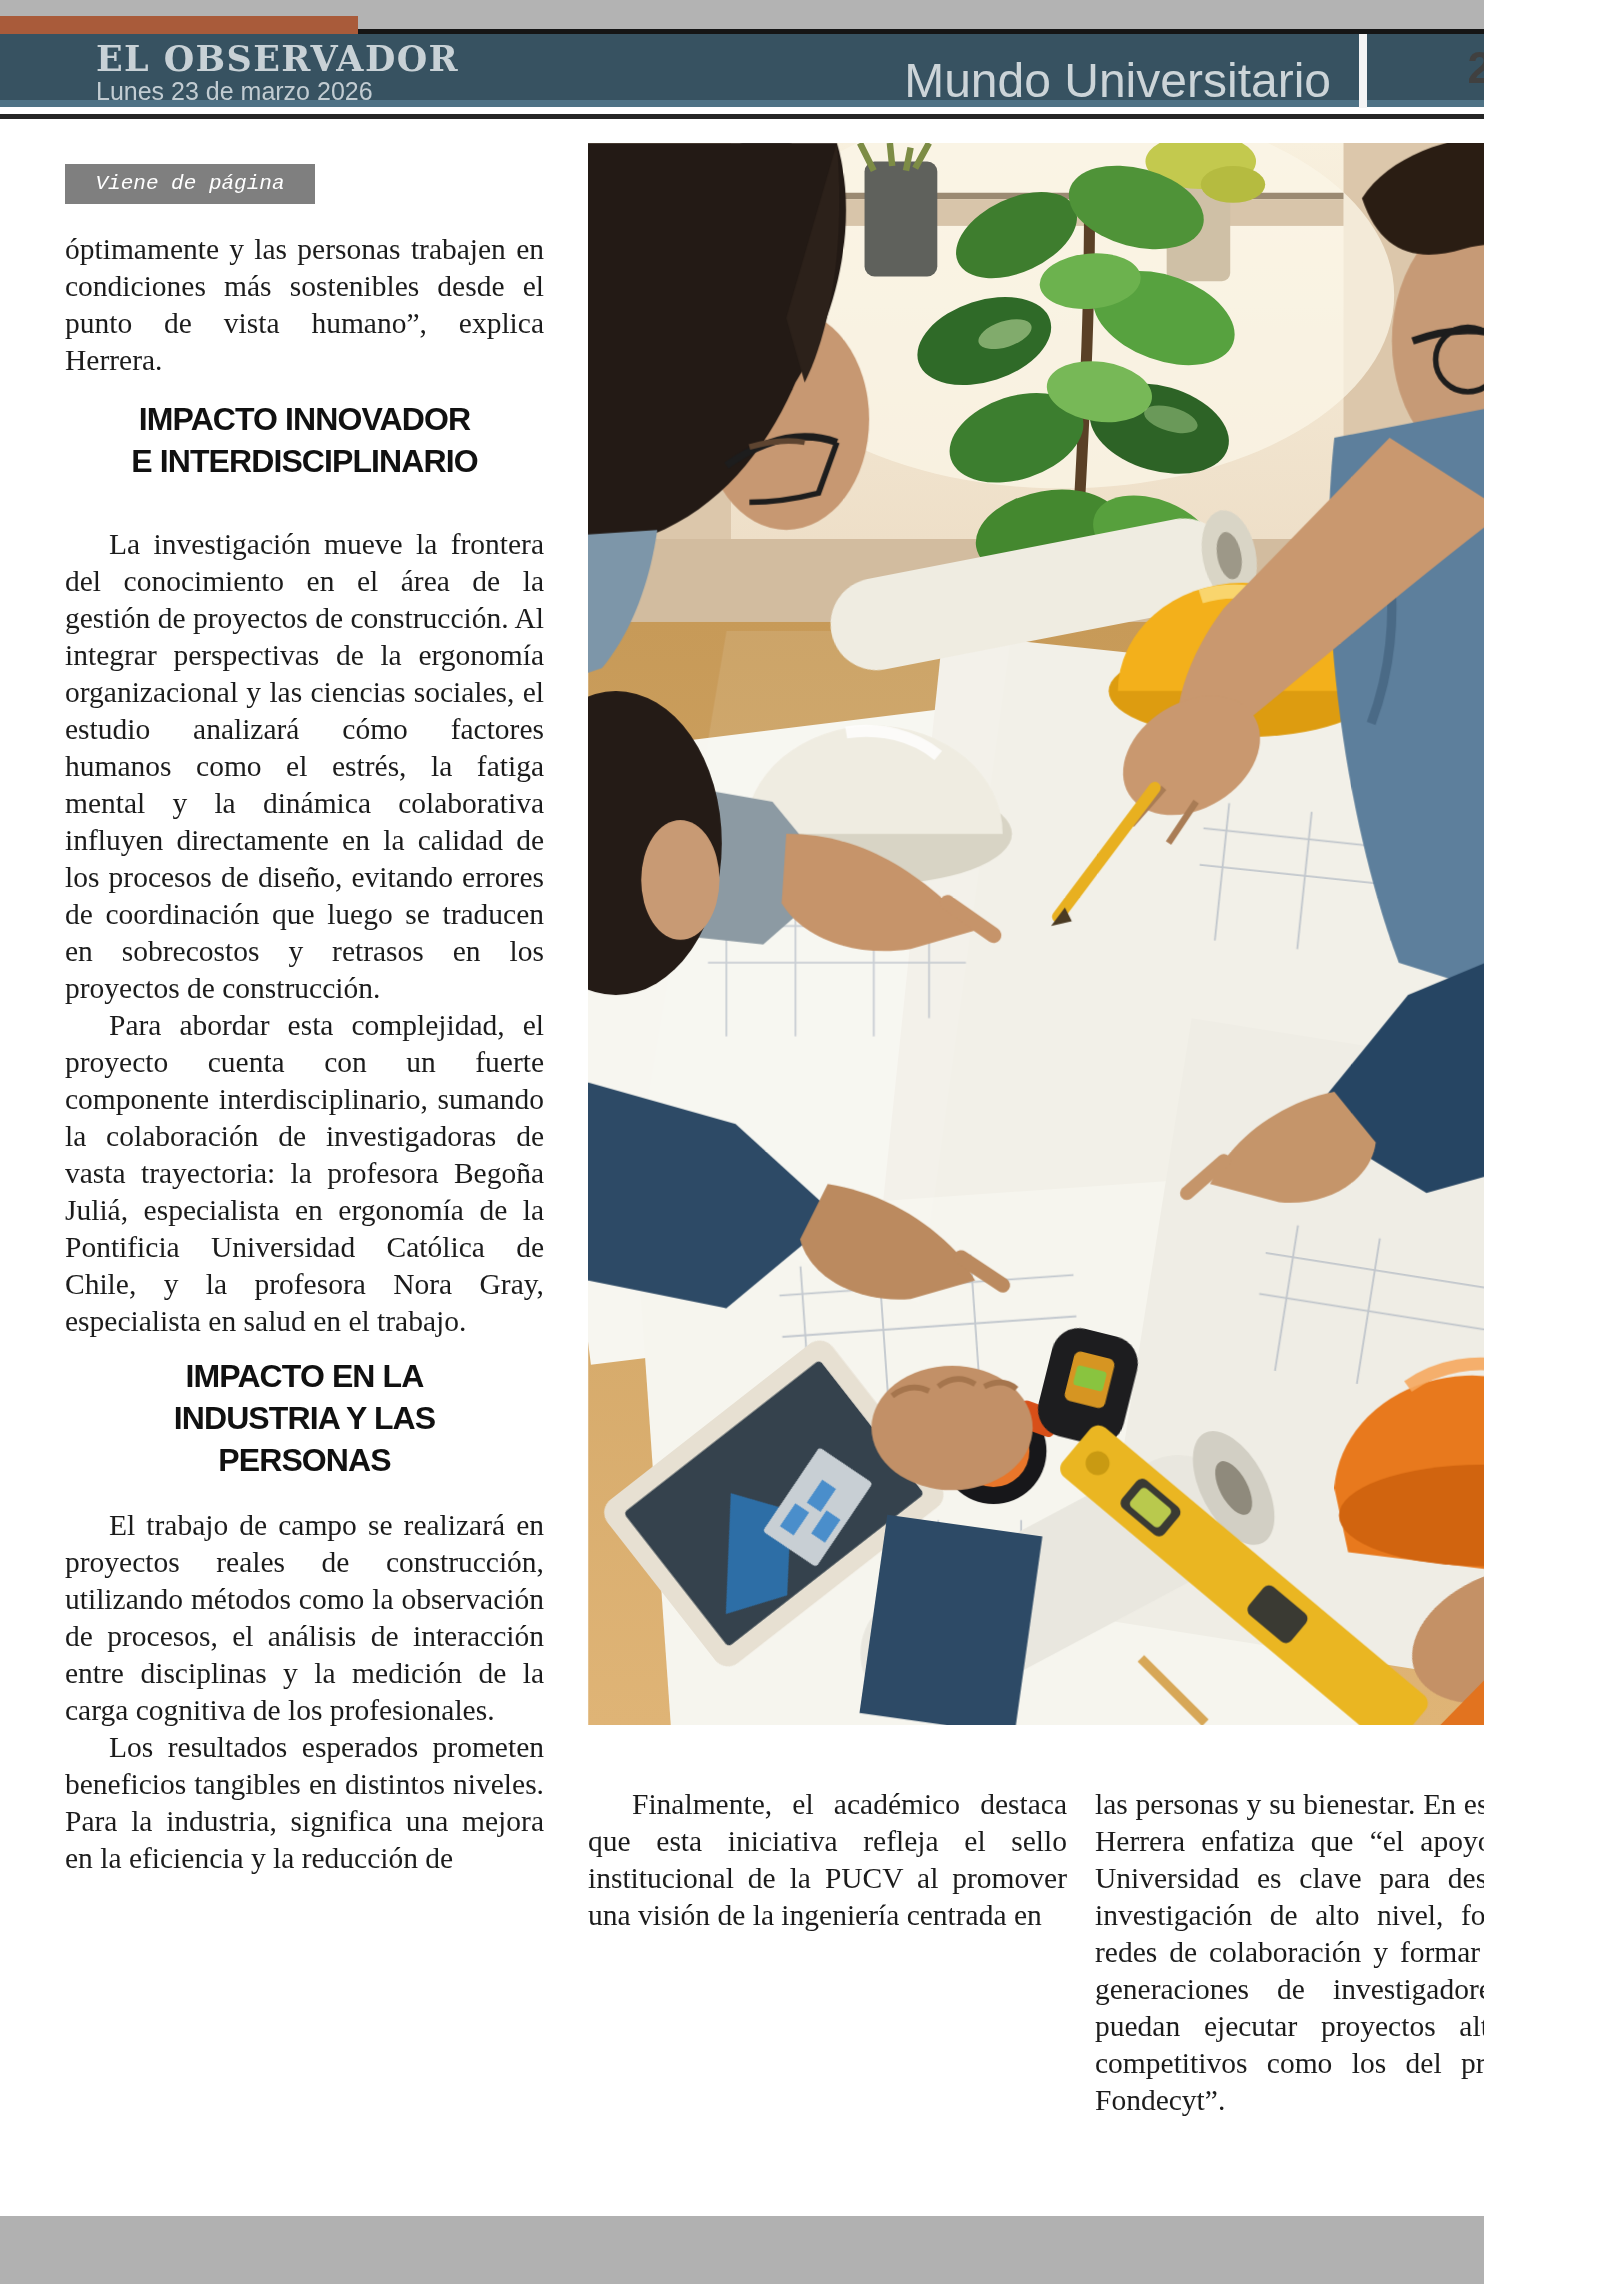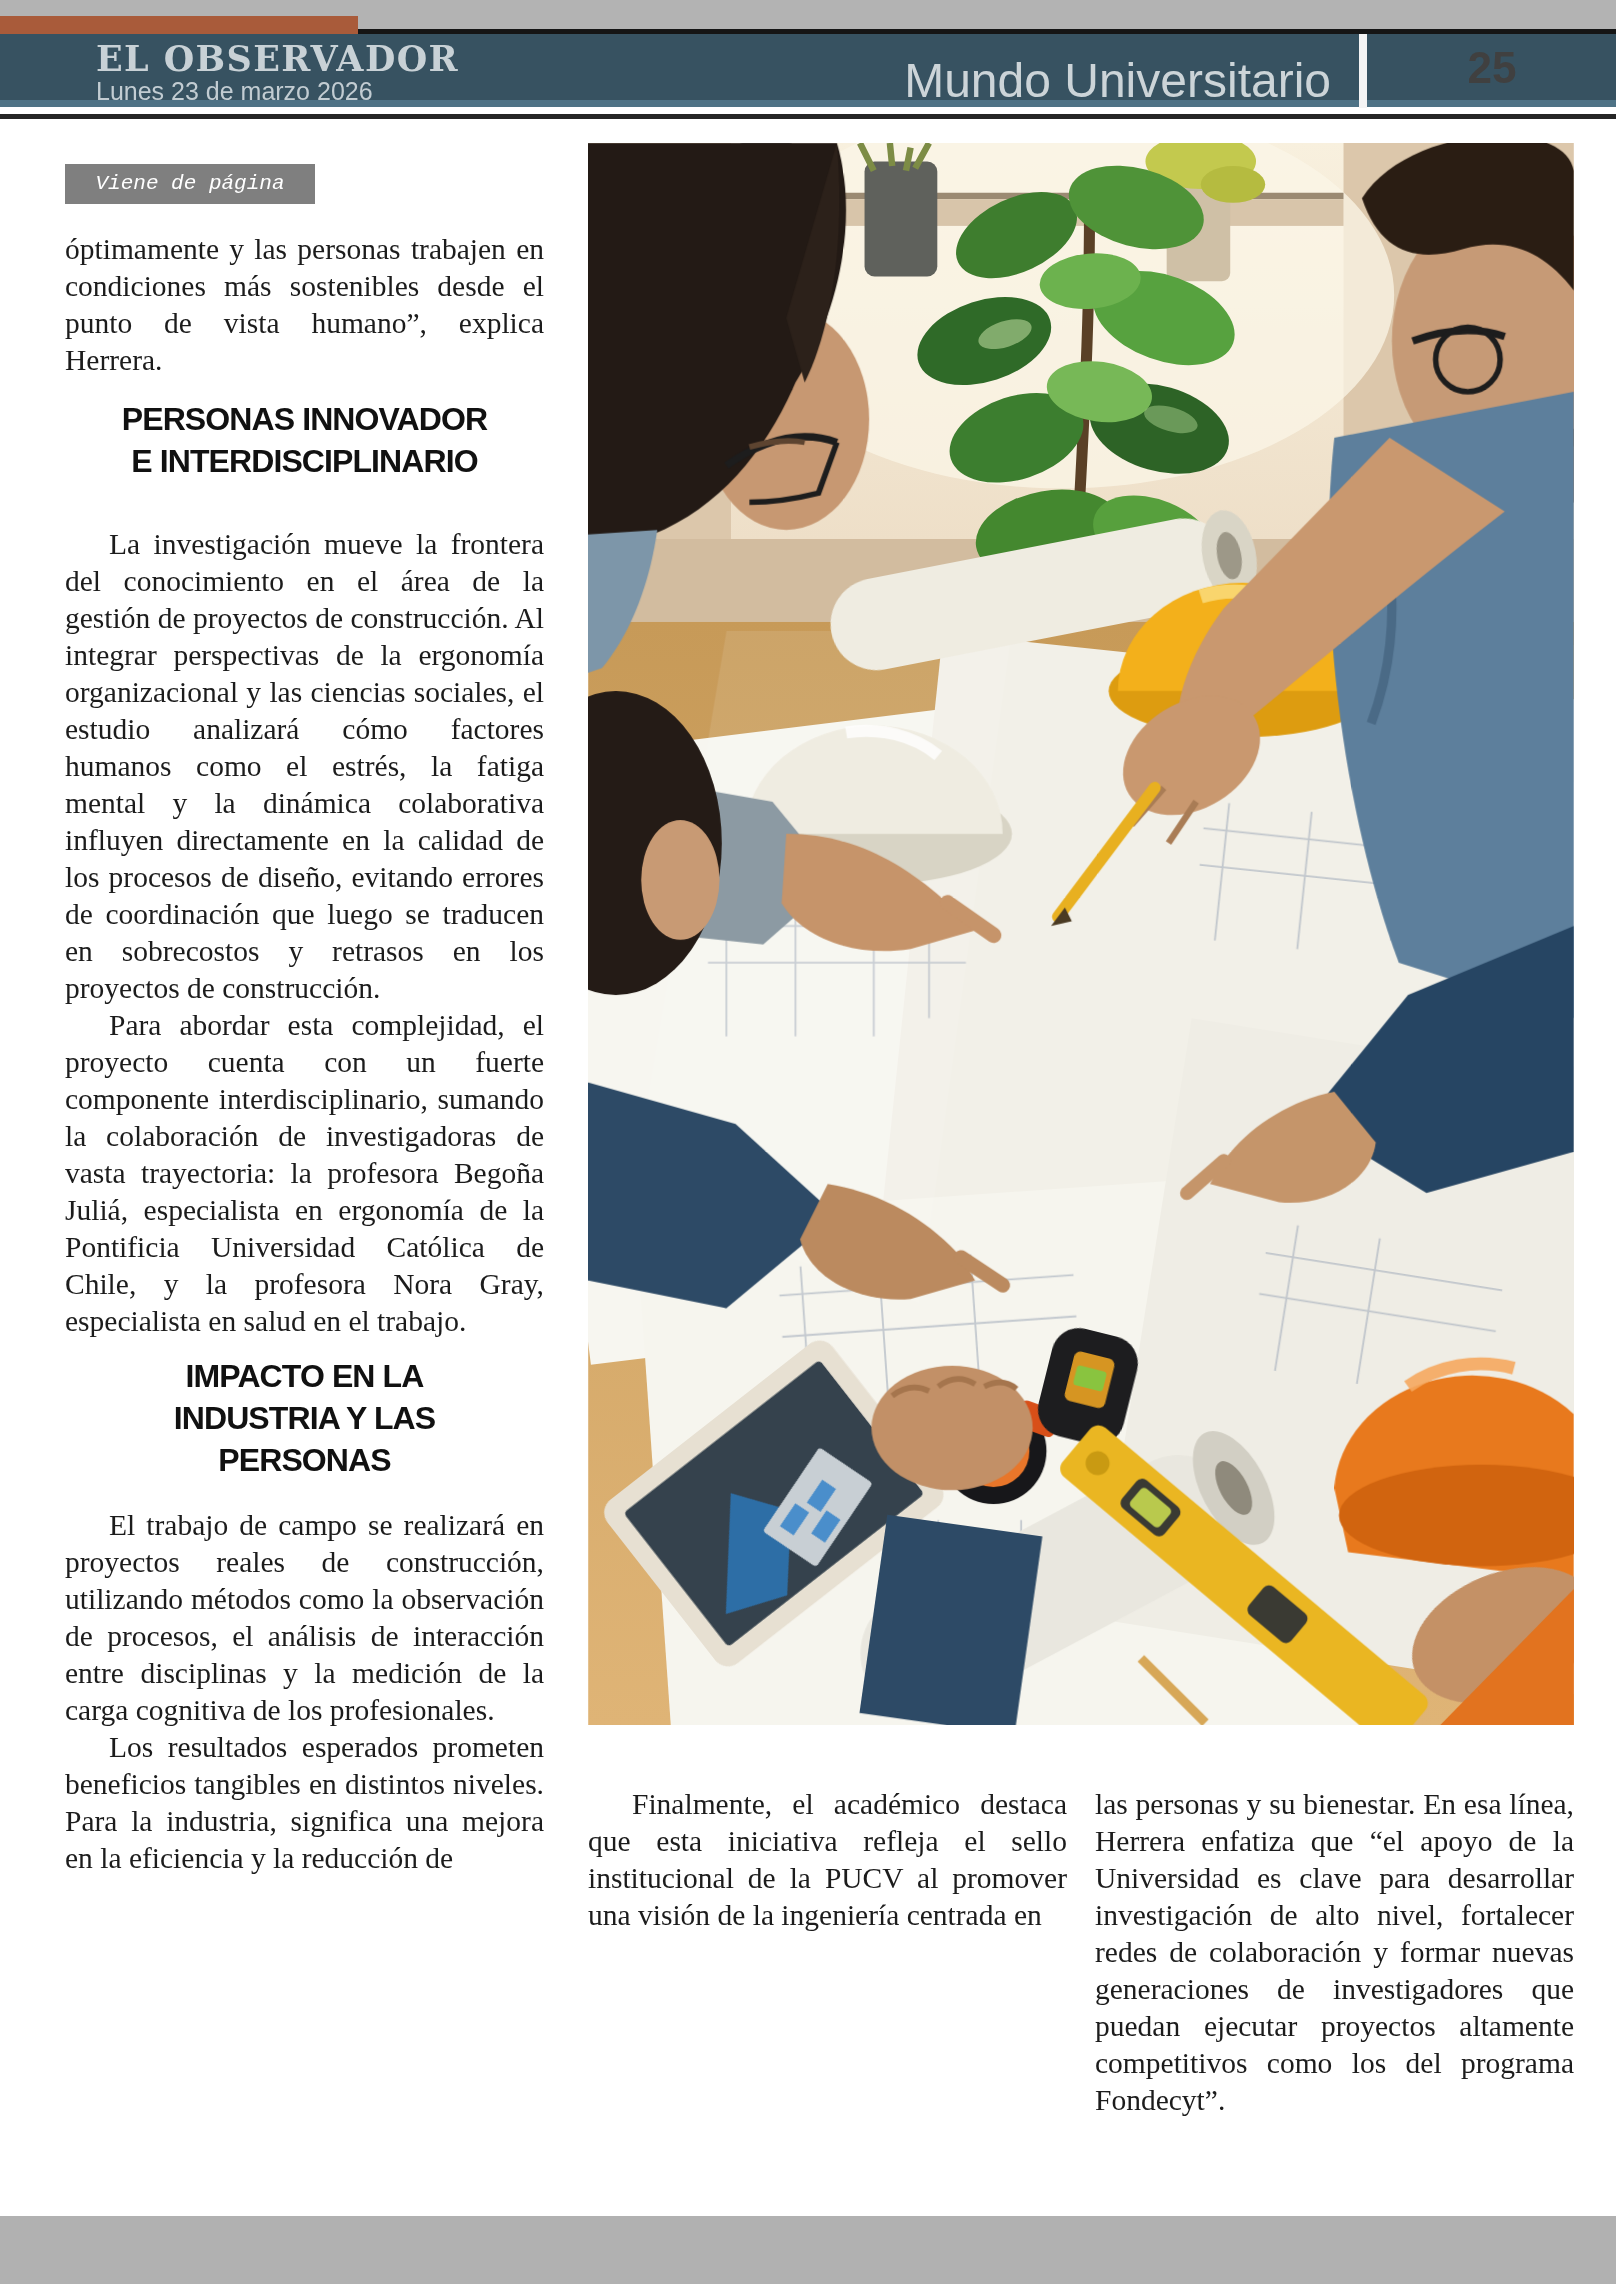--- a/index.html
+++ b/index.html
@@ -1,16 +1,16 @@
 <!DOCTYPE html>
 <html style="font-size:7.4px"><head>
 <meta charset="utf-8">
 <style>
   html,body{margin:0;padding:0;background:#ffffff;}
-  .page{position:relative;width:1616px;height:2284px;background:#ffffff;overflow:hidden;
+  .page{position:relative;width:1484px;height:2284px;background:#ffffff;overflow:hidden;
         font-family:"Liberation Serif",serif;color:#1c1c1c;}
   
   .top-gray{position:absolute;left:0;top:0;width:1616px;height:29.5px;background:#b3b3b3;}
   .top-black-line{position:absolute;left:0;top:28.6px;width:1616px;height:5.5px;background:#151515;}
   .orange-bar{position:absolute;left:0;top:15.7px;width:358px;height:28px;background:#a95b3a;}
   .band{position:absolute;left:0;top:34px;width:1616px;height:66px;background:#375261;}
   .band-strip{position:absolute;left:0;top:100px;width:1616px;height:7.4px;background:#4e7285;}
   .band-divider{position:absolute;left:1359px;top:34px;width:8.3px;height:74px;background:#f4f4f4;}
   .rule-under{position:absolute;left:0;top:114px;width:1616px;height:5px;background:#262626;}
   .np-name{position:absolute;left:96px;top:39px;width:553px;
@@ -59,21 +59,21 @@
   <div class="band-divider"></div>
   <div class="rule-under"></div>
   <div class="np-name">EL OBSERVADOR</div>
   <div class="np-date">Lunes 23 de marzo 2026</div>
   <div class="section-title">Mundo Universitario</div>
   <div class="page-num">25</div>
 
   <div class="col col-left">
     <div class="tag">Viene de página anterior</div>
     <p>óptimamente y las personas trabajen en condiciones más sostenibles desde el punto de vista humano”, explica Herrera.</p>
-    <h2 class="subhead sh1"><span>PERSONAS INNOVADOR</span><br>
+    <h2 class="subhead sh1"><span>IMPACTO INNOVADOR</span><br>
       <span>E INTERDISCIPLINARIO</span></h2>
     <p class="ind mt-para">La investigación mueve la frontera del conocimiento en el área de la gestión de proyectos de construcción. Al integrar perspectivas de la ergonomía organizacional y las ciencias sociales, el estudio analizará cómo factores humanos como el estrés, la fatiga mental y la dinámica colaborativa influyen directamente en la calidad de los procesos de diseño, evitando errores de coordinación que luego se traducen en sobrecostos y retrasos en los proyectos de construcción.</p>
     <p class="ind">Para abordar esta complejidad, el proyecto cuenta con un fuerte componente interdisciplinario, sumando la colaboración de investigadoras de vasta trayectoria: la profesora Begoña Juliá, especialista en ergonomía de la Pontificia Universidad Católica de Chile, y la profesora Nora Gray, especialista en salud en el trabajo.</p>
     <h2 class="subhead sh2"><span>IMPACTO EN LA</span><br>
       <span>INDUSTRIA Y LAS</span><br>
       <span>PERSONAS</span></h2>
     <p class="ind mt-para2">El trabajo de campo se realizará en proyectos reales de construcción, utilizando métodos como la observación de procesos, el análisis de interacción entre disciplinas y la medición de la carga cognitiva de los profesionales.</p>
     <p class="ind">Los resultados esperados prometen beneficios tangibles en distintos niveles. Para la industria, significa una mejora en la eficiencia y la reducción de</p>
   </div>
 

